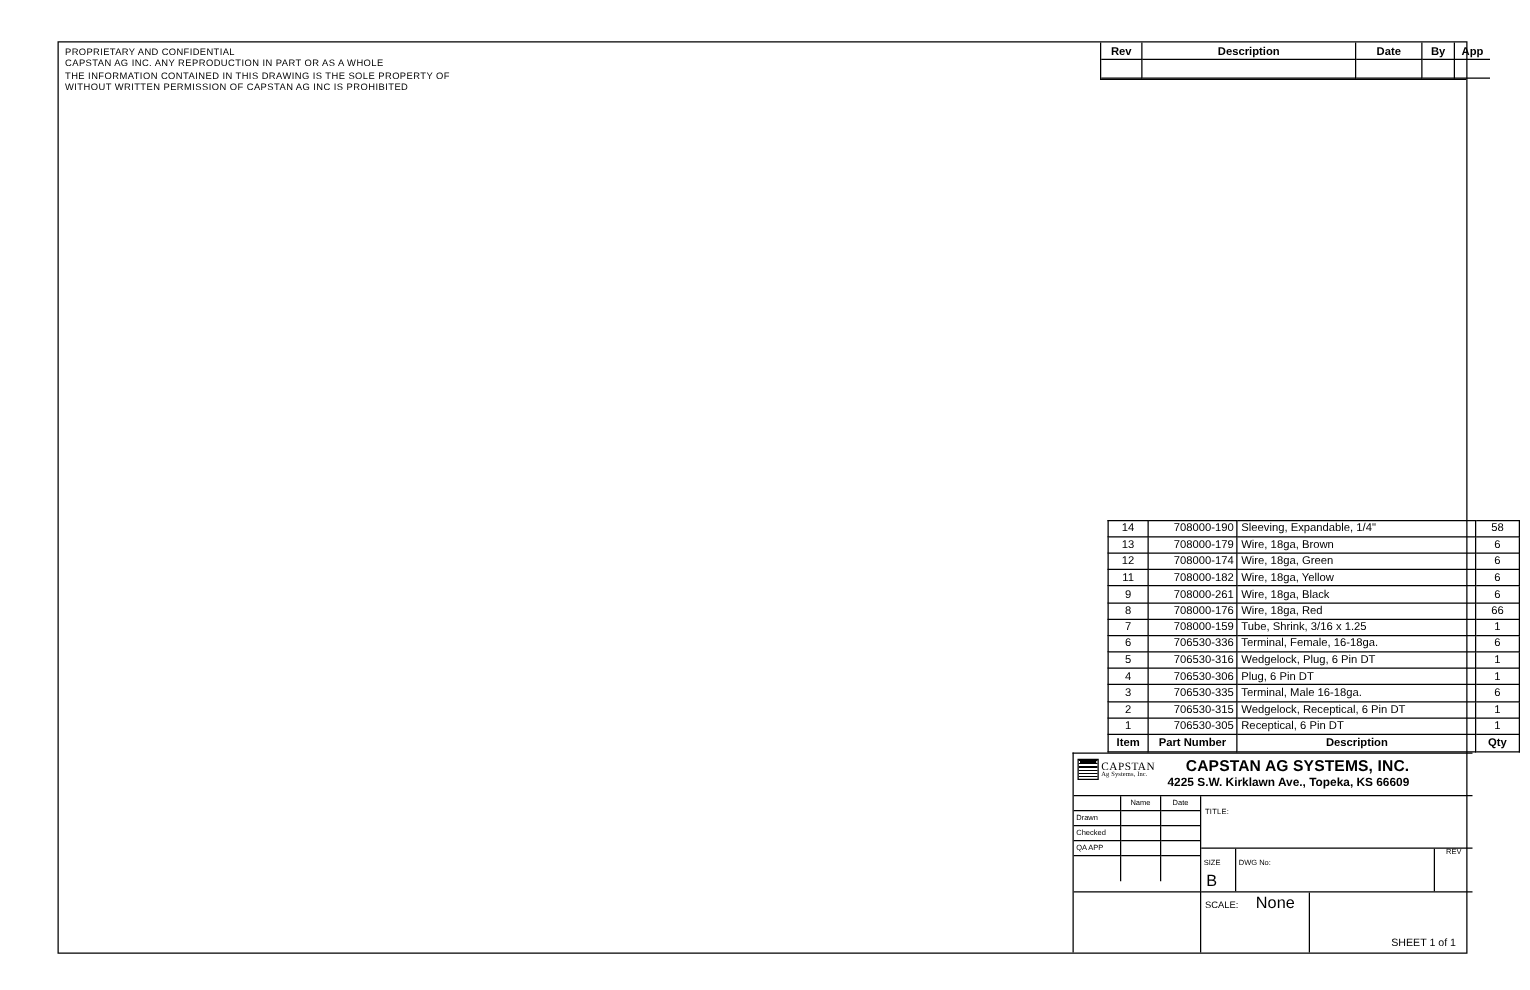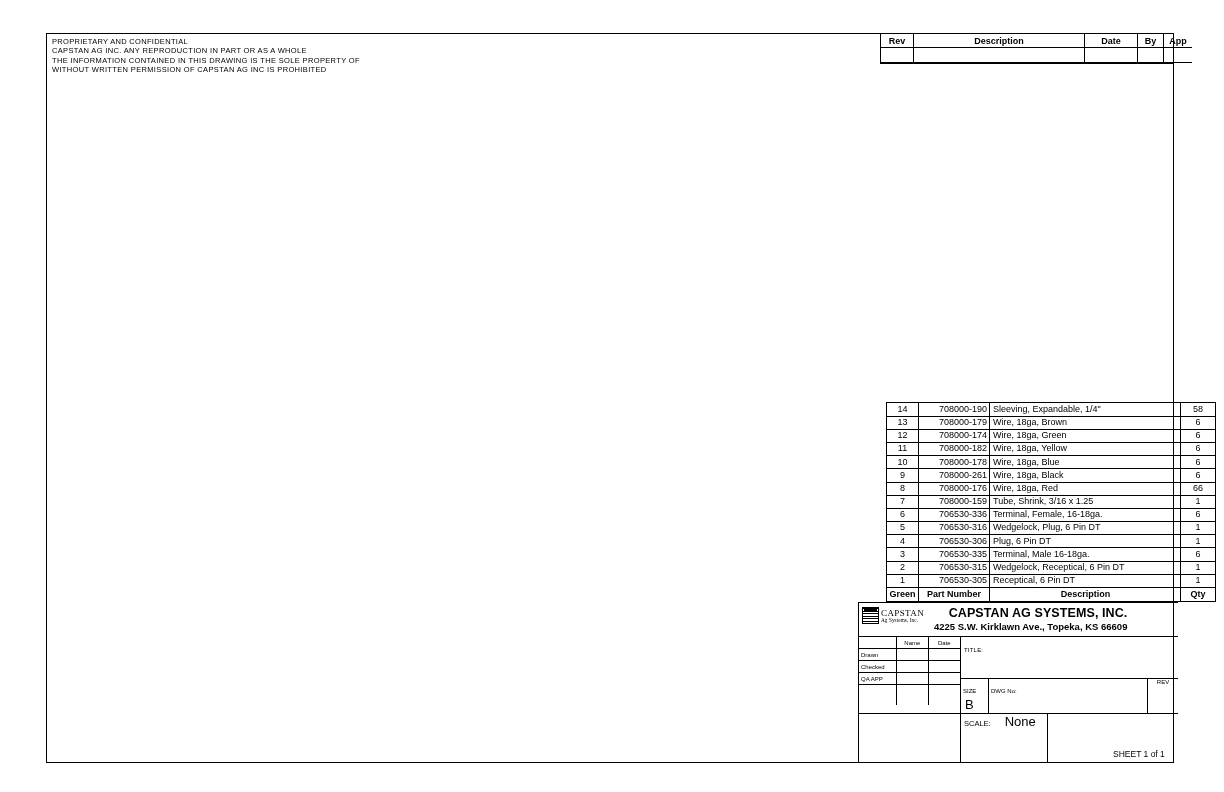--- a/index.html
+++ b/index.html
@@ -395,26 +395,20 @@
           <td class="c-desc">Wire, 18ga, Green</td>
           <td class="c-qty">6</td>
         </tr>
         <tr>
           <td class="c-item">11</td>
           <td class="c-pn">708000-182</td>
           <td class="c-desc">Wire, 18ga, Yellow</td>
           <td class="c-qty">6</td>
         </tr>
         <tr>
-          <td class="c-item">10</td>
-          <td class="c-pn">708000-178</td>
-          <td class="c-desc">Wire, 18ga, Blue</td>
-          <td class="c-qty">6</td>
-        </tr>
-        <tr>
           <td class="c-item">9</td>
           <td class="c-pn">708000-261</td>
           <td class="c-desc">Wire, 18ga, Black</td>
           <td class="c-qty">6</td>
         </tr>
         <tr>
           <td class="c-item">8</td>
           <td class="c-pn">708000-176</td>
           <td class="c-desc">Wire, 18ga, Red</td>
           <td class="c-qty">66</td>
@@ -455,21 +449,21 @@
           <td class="c-desc">Wedgelock, Receptical, 6 Pin DT</td>
           <td class="c-qty">1</td>
         </tr>
         <tr>
           <td class="c-item">1</td>
           <td class="c-pn">706530-305</td>
           <td class="c-desc">Receptical, 6 Pin DT</td>
           <td class="c-qty">1</td>
         </tr>
         <tr class="hdr">
-          <td class="c-item">Green</td>
+          <td class="c-item">Item</td>
           <td class="c-pn">Part Number</td>
           <td class="c-desc">Description</td>
           <td class="c-qty">Qty</td>
         </tr>
       </tbody>
     </table>
   </div>
 
   <div class="title-block">
 

